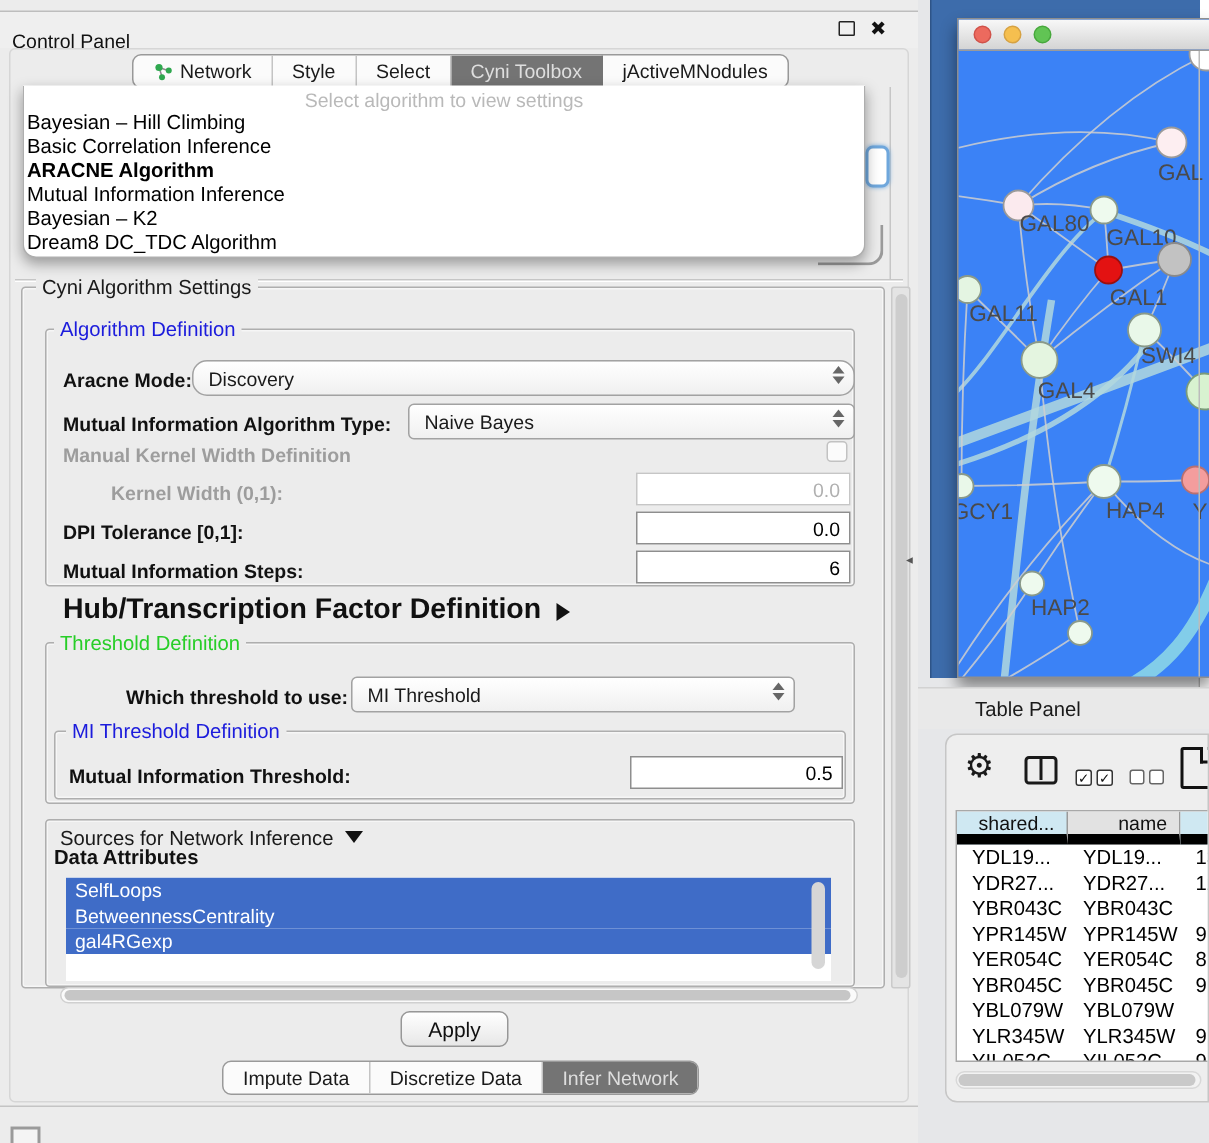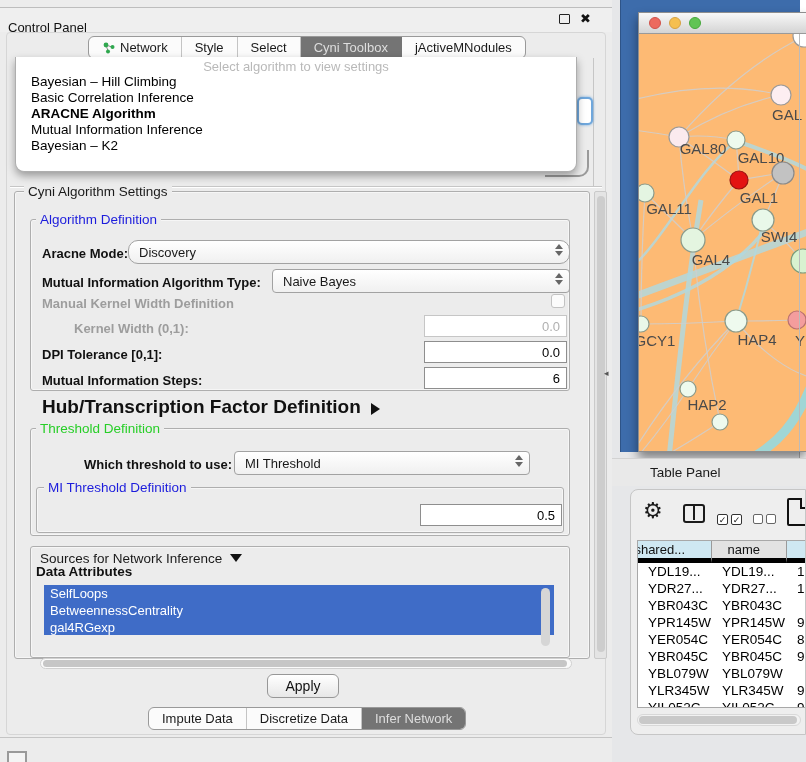--- a/index.html
+++ b/index.html
@@ -23,21 +23,21 @@
   .seg:last-child{border-right:none;}
   .seg.active{background:#747474;color:#dedede;border-right-color:#747474;}
   .topTabs{left:88px;top:36px;}
   .bottomTabs{left:148px;top:707px;}
   .tabicon{width:13px;height:13px;margin-right:5px;display:inline-block;}
 
   
   .popup{left:15px;top:57px;width:562px;height:115px;background:#fff;border:1px solid #aeaeae;border-top:none;
          border-radius:0 0 9px 9px;box-shadow:0 4px 9px rgba(0,0,0,.35);z-index:30;overflow:hidden;}
   .popup-ph{height:17px;text-align:center;color:#b9b9b9;font-size:13px;padding-top:2px;}
-  .algo-item{height:16px;line-height:16px;padding-left:15px;font-size:13.5px;color:#000;}
+  .algo-item{height:16px;line-height:16px;padding-left:2px;font-size:13.5px;color:#000;}
   .algo-item.sel{font-weight:bold;}
 
   
   .combo-frag{left:577px;top:97px;width:16px;height:28px;background:#fff;border:2px solid #6fa7dc;border-radius:5px;box-shadow:0 0 3px #6fa7dc;z-index:5;}
   .corner-frag{left:545px;top:150px;width:44px;height:27px;border-right:2px solid #9a9a9a;border-bottom:2px solid #9a9a9a;border-radius:0 0 10px 0;z-index:5;}
   .edge-line{left:593px;top:58px;width:1px;height:128px;background:#c6c6c6;}
   .divider{left:10px;top:186px;width:592px;height:2px;background:#c6c6c6;border-bottom:1px solid #fff;}
 
   
   .group{position:absolute;border:1px solid #aeaeae;border-radius:3px;box-shadow:inset 0 0 0 1px rgba(255,255,255,.55);}
@@ -53,21 +53,21 @@
   .tri-up{width:0;height:0;border-left:4px solid transparent;border-right:4px solid transparent;border-bottom:5px solid #666;}
   .tri-dn{width:0;height:0;border-left:4px solid transparent;border-right:4px solid transparent;border-top:5px solid #666;}
 
   .field{position:absolute;height:22px;background:#fff;border:1px solid #8e8e8e;font-size:13px;text-align:right;padding:3px 6px 0 6px;color:#000;}
   .field.dis{border-color:#c6c6c6;color:#b0b0b0;}
   .checkbox{position:absolute;width:14px;height:14px;border:1px solid #c2c2c2;border-radius:3px;background:#fbfbfb;}
 
   .arrow-right{display:inline-block;width:0;height:0;border-top:6px solid transparent;border-bottom:6px solid transparent;border-left:9px solid #111;margin-left:10px;vertical-align:-2px;}
   .arrow-down{display:inline-block;width:0;height:0;border-left:6px solid transparent;border-right:6px solid transparent;border-top:8px solid #111;margin-left:8px;vertical-align:1px;}
 
-  .attr-list{left:44px;top:585px;width:510px;height:50px;overflow:hidden;background:#fff;}
+  .attr-list{left:44px;top:585px;width:510px;height:69px;overflow:hidden;background:#fff;}
   .attr-item{height:17px;line-height:17px;padding-left:6px;font-size:13px;background:#3f6cc7;color:#fff;white-space:nowrap;}
   .attr-thumb{left:541px;top:588px;width:9px;height:58px;background:#d6d6d6;border-radius:5px;z-index:2;}
 
   .hscroll{position:absolute;background:#fafafa;border:1px solid #d0d0d0;border-radius:6px;}
   .hthumb{position:absolute;top:1px;left:2px;height:7px;background:#c6c6c6;border-radius:4px;}
 
   .cp-scrollbar{left:594px;top:191px;width:13px;height:468px;background:#e4e4e4;border:1px solid #cacaca;border-radius:2px;}
   .cp-thumb{left:2px;top:4px;width:8px;height:456px;background:#cdcdcd;border-radius:5px;position:absolute;}
 
   .apply-btn{left:267px;top:674px;width:72px;height:24px;background:linear-gradient(#ffffff,#e7e7e7);
@@ -76,41 +76,41 @@
   .bottom-line{left:0;top:737px;width:806px;height:1px;background:#c4c4c4;}
   .bottom-strip{left:0;top:738px;width:806px;height:24px;background:#ececec;}
   .mini-icon{left:7px;top:751px;width:20px;height:14px;border:2px solid #9a9a9a;background:#f4f4f4;}
 
   .splitter-arrow{left:604px;top:368px;font-size:9px;color:#555;}
 
   
   .right-bg{left:612px;top:0;width:194px;height:762px;background:#e6e7e9;}
   .white-strip{left:799px;top:0;width:7px;height:458px;background:#ffffff;border-left:1px solid #b4b4b4;}
   .blue-frame{left:620px;top:0;width:180px;height:452px;background:#3d6cab;border-left:1px solid #2e5488;}
-  .net-window{left:638px;top:12px;width:169px;height:440px;background:#fdba74;border:1px solid #8e8e8e;box-shadow:0 6px 10px rgba(0,0,0,.45);overflow:hidden;}
+  .net-window{left:638px;top:12px;width:169px;height:440px;background:#3b82f6;border:1px solid #8e8e8e;box-shadow:0 6px 10px rgba(0,0,0,.45);overflow:hidden;}
   .net-titlebar{height:21px;background:linear-gradient(#f8f8f8,#d4d4d4);border-bottom:1px solid #9a9a9a;position:relative;}
   .light{position:absolute;top:4px;width:12px;height:12px;border-radius:50%;}
   .net-svg{display:block;}
 
   .tp-bar{left:612px;top:458px;width:194px;height:28px;background:#e9e9e9;border-top:1px solid #d2d2d2;}
   .tp-title{left:650px;top:465px;font-size:13.5px;color:#1a1a1a;}
   .tp-panel{left:630px;top:489px;width:176px;height:246px;background:#eeeeee;border:1px solid #c6c6c6;border-radius:8px 0 0 8px;overflow:hidden;}
   .gear{position:absolute;left:12px;top:8px;font-size:22px;color:#1a1a1a;}
   .colicon{position:absolute;left:52px;top:14px;width:22px;height:19px;border:2.5px solid #1a1a1a;border-radius:3px;}
   .colicon::after{content:"";position:absolute;left:7.5px;top:0;width:2.5px;height:14px;background:#1a1a1a;}
   .cbx{display:inline-block;width:11px;height:11px;border:1.5px solid #333;border-radius:2px;font-size:9px;line-height:10px;text-align:center;margin-right:3px;color:#111;background:#fff;}
   .cbx.empty{width:10px;height:10px;border-color:#666;}
   .checks{position:absolute;left:86px;top:19px;} .empties{position:absolute;left:122px;top:20px;}
   .docicon{position:absolute;left:156px;top:8px;width:24px;height:28px;border:2.5px solid #111;border-radius:2px;background:#eee;}
   .docicon::after{content:"";position:absolute;right:-2px;top:-2px;width:9px;height:9px;background:#eeeeee;border-left:2.5px solid #111;border-bottom:2.5px solid #111;}
 
   .tp-table{position:absolute;left:6px;top:50px;width:170px;height:168px;background:#fff;border:1px solid #a8a8a8;overflow:hidden;}
   .tp-header{display:flex;height:22px;}
-  .th{height:22px;border-right:1px solid #9a9a9a;border-bottom:5px solid #000000;font-size:13px;color:#111;
-      display:flex;align-items:center;justify-content:flex-end;padding-right:26px;flex:none;}
+  .th{height:22px;border-right:1px solid #9a9a9a;border-bottom:7px solid #000000;font-size:13px;color:#111;
+      display:flex;align-items:center;justify-content:flex-end;padding-right:8px;flex:none;}
   .th.b0{background:#cfe8f2;} .th.b1{background:#e2e2e2;}
   .tr{display:flex;height:17px;}
   .td{flex:none;font-size:13.5px;color:#000;padding-left:10px;white-space:nowrap;overflow:hidden;line-height:17px;}
   .tp-hscroll{position:absolute;left:6px;top:224px;width:164px;height:12px;background:#f2f2f2;border:1px solid #d8d8d8;border-radius:6px;}
   .tp-hthumb{position:absolute;left:1px;top:1px;width:158px;height:8px;background:#c9c9c9;border-radius:4px;}
 </style>
 </head>
 <body>
 
 <div class="root">
@@ -155,20 +155,21 @@
   <div class="abs divider"></div>
 
   <div class="abs popup">
     <div class="popup-ph">Select algorithm to view settings</div>
     <div id="algoList">
         <div class="algo-item">Bayesian – Hill Climbing</div>
         <div class="algo-item">Basic Correlation Inference</div>
         <div class="algo-item sel">ARACNE Algorithm</div>
         <div class="algo-item">Mutual Information Inference</div>
         <div class="algo-item">Bayesian – K2</div>
+        <div class="algo-item">Dream8 DC_TDC Algorithm</div>
       </div>
   </div>
 
   <div class="group" style="left:14px;top:191px;width:576px;height:468px;"></div>
   <div class="legend" style="left:24px;top:184px;">Cyni Algorithm Settings</div>
 
   <div class="abs cp-scrollbar">
       <div class="cp-thumb"></div>
     </div>
 
@@ -217,20 +218,21 @@
     <span>MI Threshold</span>
     <span class="stepper">
         <span class="tri-up"></span>
         <span class="tri-dn"></span>
       </span>
   </div>
 
   <div class="group" style="left:36px;top:487px;width:528px;height:46px;"></div>
   <div class="legend blue" style="left:44px;top:480px;">MI Threshold Definition</div>
 
+  <div class="lbl" style="left:46px;top:510px;">Mutual Information Threshold:</div>
   <div class="field" style="left:420px;top:504px;width:142px;">0.5</div>
 
   <div class="group" style="left:30px;top:546px;width:540px;height:112px;"></div>
   <div class="legend" style="left:36px;top:539px;margin-top:12px;">
     <span>Sources for Network Inference</span><span class="arrow-down"></span>
   </div>
   <div class="lbl" style="left:36px;top:564px;font-size:13.5px;">Data Attributes</div>
 
   <div class="abs attr-list" id="attrList">
       <div class="attr-item">SelfLoops</div>

